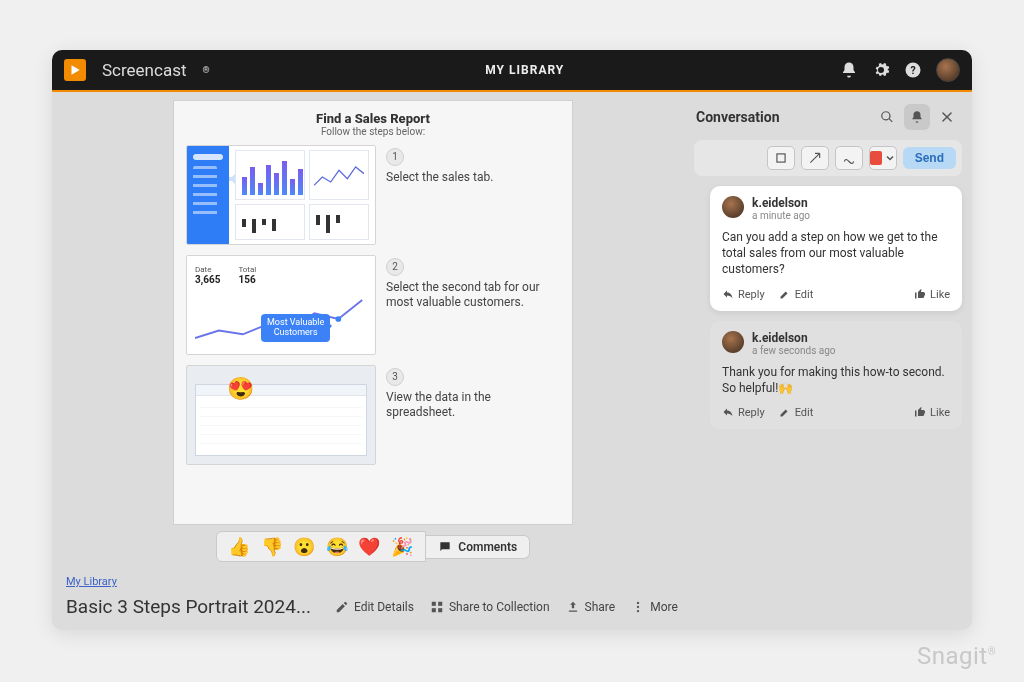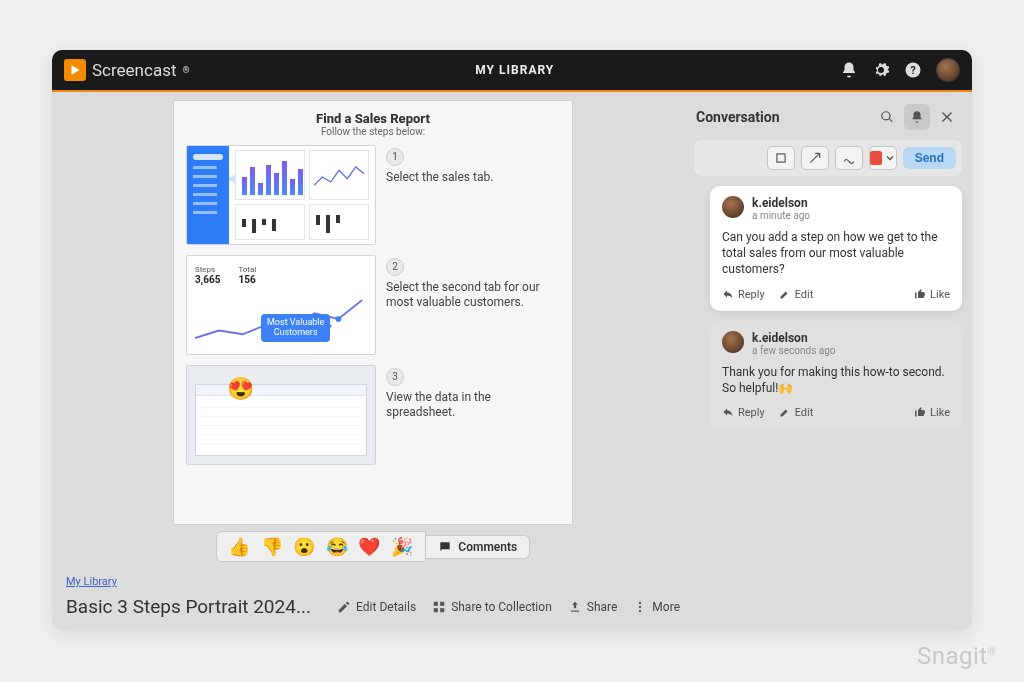--- a/index.html
+++ b/index.html
@@ -25,21 +25,21 @@
   .top-bar {
     height: 42px;
     background: #1a1a1a;
     display: flex;
     align-items: center;
     padding: 0 12px;
     color: #fff;
     border-bottom: 2px solid #f38b00;
   }
   .brand {
-    display: flex; align-items: center; gap: 6px;
+    display: flex; align-items: center; gap: 16px;
     font-size: 17px; color: #dcdcdc;
   }
   .brand-logo {
     width: 22px; height: 22px; background: #f38b00; border-radius: 3px;
     display: flex; align-items: center; justify-content: center;
   }
   .brand-logo svg { fill: #fff; }
   .brand-name { }
   .brand-reg { font-size: 9px; vertical-align: super; }
   .nav-center {
@@ -127,21 +127,21 @@
   .react-emoji { font-size: 18px; cursor: pointer; }
   .comments-btn {
     display: flex; align-items: center; gap: 6px;
     padding: 4px 12px; background: #efefef; border: 1px solid #c9c9c9;
     border-left: none; border-radius: 0 6px 6px 0; font-size: 12px; font-weight: 600; color: #333;
     cursor: pointer;
   }
   
   .meta { padding: 8px 6px 6px 6px; }
   .breadcrumb { font-size: 11px; color: #3a62c8; text-decoration: underline; cursor: pointer; }
-  .meta-row { display: flex; align-items: center; margin-top: 6px; justify-content: space-between; }
+  .meta-row { display: flex; align-items: center; gap: 18px; margin-top: 6px; }
   .file-title { font-size: 19px; color: #333; flex-shrink: 0; }
   .meta-actions { display: flex; gap: 16px; align-items: center; margin-left: 6px; }
   .meta-action { display: flex; align-items: center; gap: 5px; font-size: 12px; color: #444; cursor: pointer; }
   .meta-action svg { width: 14px; height: 14px; fill: #555; }
   
   .conv-col {
     width: 278px; flex-shrink: 0; padding: 8px 10px 8px 0;
     display: flex; flex-direction: column;
   }
   .conv-header {
@@ -277,21 +277,21 @@
             </div>
             <div class="step-right">
               <div class="step-num">1</div>
               <div class="step-text">Select the sales tab.</div>
             </div>
           </div>
 
           <div class="step">
             <div class="step-img s2">
               <div class="s2-top">
-                <div class="metric"><span>Steps</span><b>3,665</b></div>
+                <div class="metric"><span>Date</span><b>3,665</b></div>
                 <div class="metric"><span>Total</span><b>156</b></div>
               </div>
               <div class="s2-chart"><svg viewBox="0 0 180 60" width="100%" height="100%">
                     <polyline points="0,50 25,42 50,46 75,36 100,40 125,24 150,30 175,10" fill="none" stroke="#6a74e8" stroke-width="2"></polyline>
                     <circle cx="150" cy="30" r="3" fill="#3c82f6"></circle>
                   </svg></div>
               <div class="callout"><span style="white-space:pre-line">Most Valuable
 Customers</span></div>
             </div>
             <div class="step-right">

